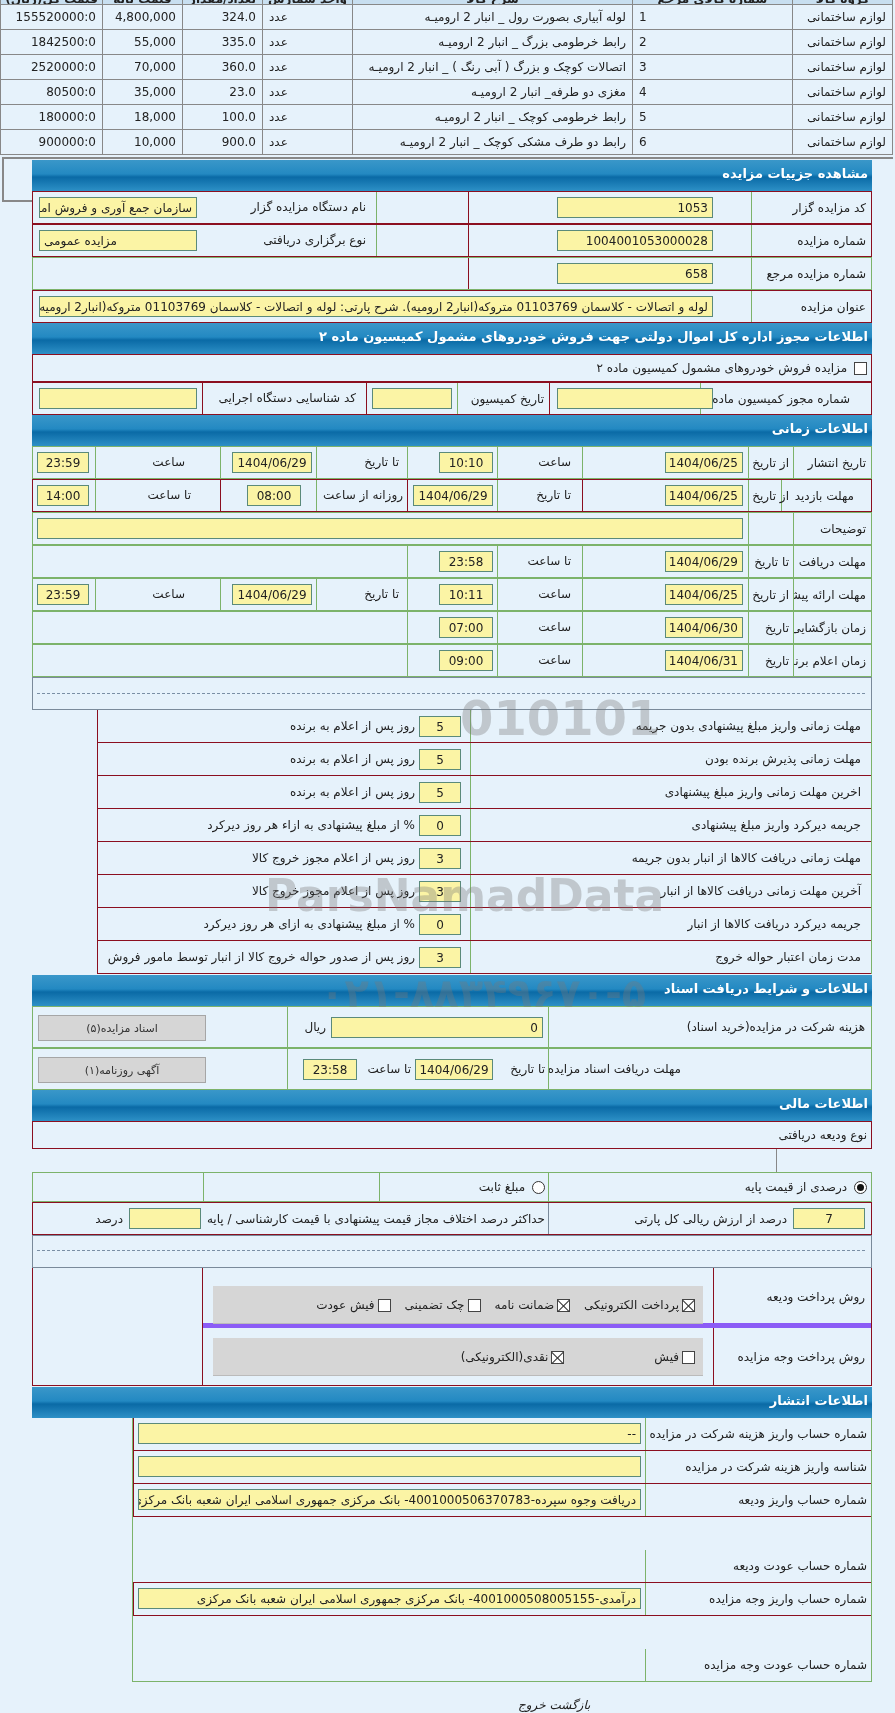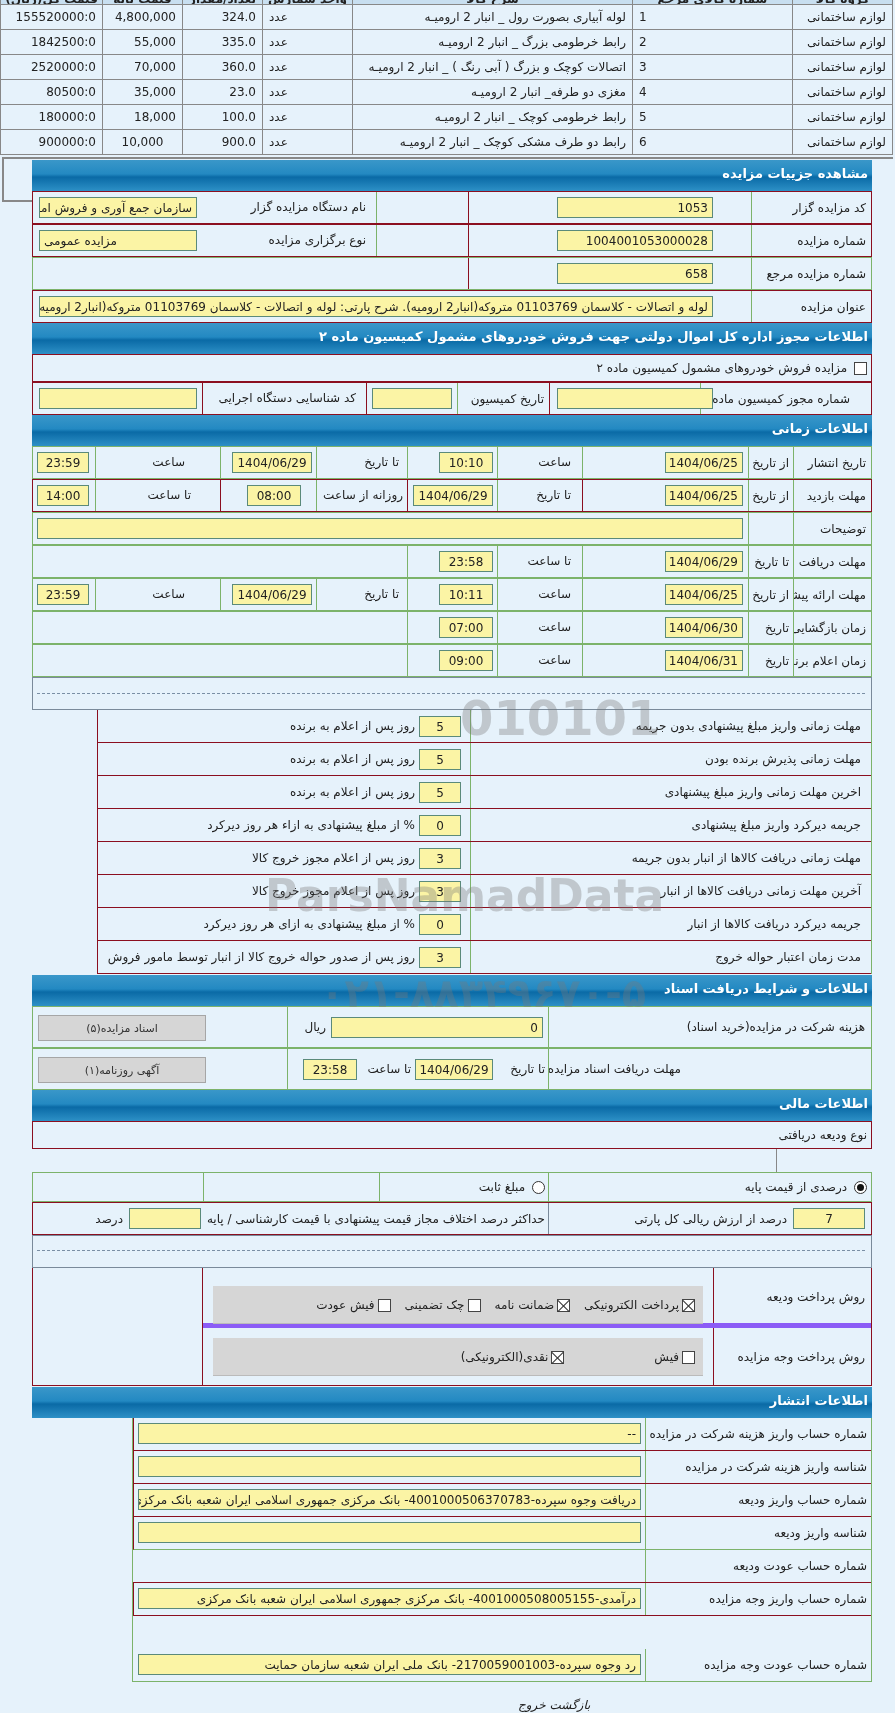--- a/index.html
+++ b/index.html
@@ -108,21 +108,21 @@
       <td class="num" style="text-align:right">100.0</td>
       <td class="num" style="text-align:right">18,000</td>
       <td class="num" style="text-align:right">180000:0</td>
     </tr>
     <tr>
       <td>لوازم ساختمانی</td>
       <td class="idx">6</td>
       <td>رابط دو طرف مشکی کوچک _ انبار 2 ارومیـه</td>
       <td class="idx">عدد</td>
       <td class="num" style="text-align:right">900.0</td>
-      <td class="num" style="text-align:center">10,000</td>
+      <td class="num" style="text-align:right">10,000</td>
       <td class="num" style="text-align:right">900000:0</td>
     </tr>
   </tbody>
 </table>
 <div class="outline" style="top:157px;left:2px;width:891px;height:1px;"></div>
 <div class="outline" style="top:157px;left:2px;width:1px;height:43px;"></div>
 <div class="outline" style="top:200px;left:2px;width:220px;height:1px;"></div>
 
 <div class="sec" style="top:160px;">مشاهده جزییات مزایده</div>
 
@@ -137,21 +137,21 @@
   <div class="inp" style="right:674px;top:5px;width:158px;justify-content:flex-start;">سازمان جمع آوری و فروش اموال تملیکی</div>
 </div>
 
 <div class="row red" style="top:224px;height:33px;">
   <div class="cell" style="right:0;width:120px;">
       <span>شماره مزایده</span>
     </div>
   <div class="inp ltr" style="right:158px;top:5px;width:156px;">1004001053000028</div>
   <div class="cell r" style="right:0;width:403px;"></div>
   <div class="cell" style="right:403px;width:92px;"></div>
-  <div class="lbl" style="right:505px;top:8px;">نوع برگزاری مزایده</div>
+  <div class="lbl" style="right:505px;top:8px;">نوع برگزاری دریافتی</div>
   <div class="inp" style="right:674px;top:5px;width:158px;">مزایده عمومی</div>
 </div>
 
 <div class="row" style="top:257px;height:33px;">
   <div class="cell" style="right:0;width:120px;">
       <span>شماره مزایده مرجع</span>
     </div>
   <div class="inp ltr" style="right:158px;top:5px;width:156px;">658</div>
   <div class="cell r" style="right:0;width:403px;"></div>
 </div>
@@ -204,21 +204,21 @@
   <div class="lbl" style="right:472px;top:8px;">تا تاریخ</div>
   <div class="cell" style="right:0;width:555px;"></div>
   <div class="inp ltr c" style="right:559px;top:5px;width:80px;">1404/06/29</div>
   <div class="cell" style="right:0;width:651px;"></div>
   <div class="lbl" style="right:686px;top:8px;">ساعت</div>
   <div class="cell" style="right:0;width:776px;"></div>
   <div class="inp ltr c" style="right:782px;top:5px;width:52px;">23:59</div>
 </div>
 
 <div class="row red" style="top:479px;height:33px;">
-  <div class="cell" style="right:0;width:78px;">
+  <div class="cell" style="right:12px;width:78px;">
       <span>مهلت بازدید</span>
     </div>
   <div class="cell" style="right:0;width:123px;justify-content:flex-start;padding-right:82px;">
       <span>از تاریخ</span>
     </div>
   <div class="inp ltr" style="right:128px;top:5px;width:78px;">1404/06/25</div>
   <div class="cell r" style="right:0;width:289px;"></div>
   <div class="lbl" style="right:300px;top:8px;">تا تاریخ</div>
   <div class="cell" style="right:0;width:374px;"></div>
   <div class="inp ltr c" style="right:378px;top:5px;width:80px;">1404/06/29</div>
@@ -443,38 +443,32 @@
   <div class="abs" style="top:33px;left:0;right:0;height:33px;border-bottom:1px solid #8b0f1f;border-left:1px solid #8b0f1f;">
     <div class="lbl" style="right:4px;top:9px;">شناسه واریز هزینه شرکت در مزایده</div>
     <div class="abs" style="right:225px;top:0;bottom:0;border-left:1px solid #7cb36a;"></div>
     <div class="inp" style="right:230px;top:5px;width:503px;justify-content:flex-start;"></div>
   </div>
   <div class="abs" style="top:66px;left:0;right:0;height:33px;border-bottom:1px solid #8b0f1f;border-left:1px solid #8b0f1f;">
     <div class="lbl" style="right:4px;top:9px;">شماره حساب واریز ودیعه</div>
     <div class="abs" style="right:225px;top:0;bottom:0;border-left:1px solid #7cb36a;"></div>
     <div class="inp" style="right:230px;top:5px;width:503px;justify-content:flex-start;">دریافت وجوه سپرده-4001000506370783- بانک مرکزی جمهوری اسلامی ایران شعبه بانک مرکزی</div>
   </div>
-  <div class="abs" style="top:99px;left:0;right:0;height:33px;border-bottom:1px solid #7cb36a;border-left:1px solid #8b0f1f;">
-    <div class="lbl" style="right:4px;top:9px;">شناسه واریز ودیعه</div>
-    <div class="abs" style="right:225px;top:0;bottom:0;border-left:1px solid #7cb36a;"></div>
-    <div class="inp" style="right:230px;top:5px;width:503px;justify-content:flex-start;"></div>
-  </div>
   <div class="abs" style="top:132px;left:0;right:0;height:33px;border-bottom:1px solid #8b0f1f;">
     <div class="lbl" style="right:4px;top:9px;">شماره حساب عودت ودیعه</div>
     <div class="abs" style="right:225px;top:0;bottom:0;border-left:1px solid #7cb36a;"></div>
   </div>
   <div class="abs" style="top:165px;left:0;right:0;height:33px;border-bottom:1px solid #8b0f1f;border-left:1px solid #8b0f1f;">
     <div class="lbl" style="right:4px;top:9px;">شماره حساب واریز وجه مزایده</div>
     <div class="abs" style="right:225px;top:0;bottom:0;border-left:1px solid #7cb36a;"></div>
     <div class="inp" style="right:230px;top:5px;width:503px;justify-content:flex-start;">درآمدی-4001000508005155- بانک مرکزی جمهوری اسلامی ایران شعبه بانک مرکزی</div>
   </div>
   <div class="abs" style="top:231px;left:0;right:0;height:33px;">
     <div class="lbl" style="right:4px;top:9px;">شماره حساب عودت وجه مزایده</div>
     <div class="abs" style="right:225px;top:0;bottom:0;border-left:1px solid #7cb36a;"></div>
-    <div class="inp" style="right:230px;top:5px;width:503px;justify-content:flex-start;">رد وجوه سپرده-2170059001003- بانک ملی ایران شعبه سازمان حمایت</div>
   </div>
 </div>
 
 <div class="lbl" style="left:518px;top:1698px;font-style:italic;">بازگشت خروج</div>
 
 <div class="wm" style="left:460px;top:690px;font-size:48px;">010101</div>
 <div class="wm" style="left:265px;top:870px;font-size:44px;direction:ltr;">ParsNamadData</div>
 <div class="wm" style="left:320px;top:970px;font-size:40px;">۰۲۱-۸۸۳۴۹۶۷۰-۵</div>
 
 </body></html>

